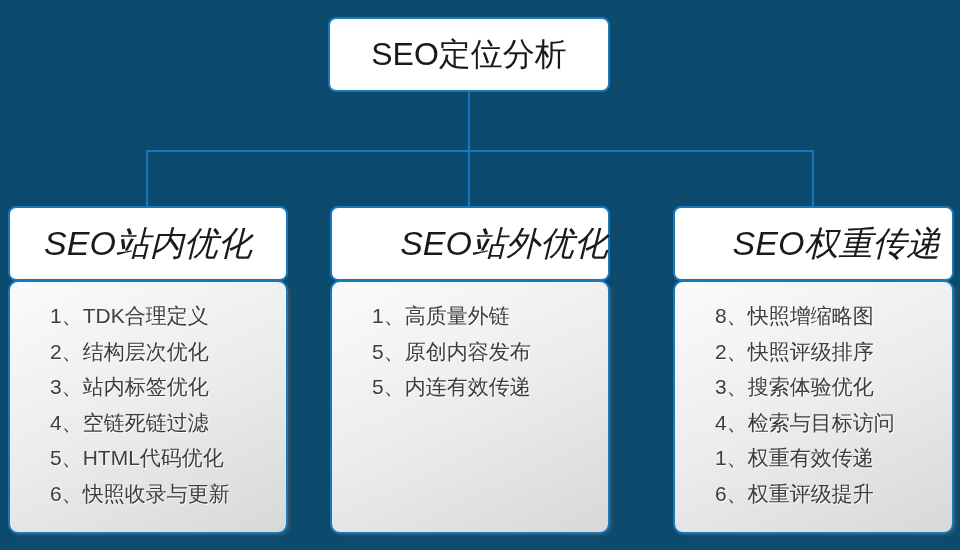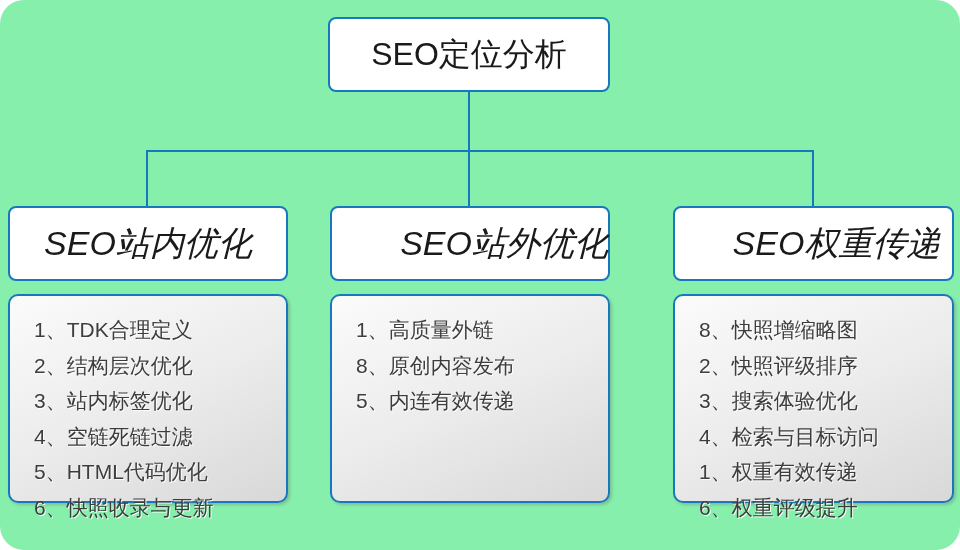--- a/index.html
+++ b/index.html
@@ -5,23 +5,22 @@
   html, body {
     margin: 0;
     padding: 0;
     background: #ffffff;
     font-family: "Liberation Sans", sans-serif;
   }
   .canvas {
     position: relative;
     width: 960px;
     height: 550px;
-    background: #86efac;
+    background: #0c4a6e;
     overflow: hidden;
-    border-radius: 24px;
   }
   .line {
     position: absolute;
     background: #1878be;
   }
   .line.v { width: 2px; }
   .line.h { height: 2px; }
 
   .node-box {
     position: absolute;
@@ -45,27 +44,27 @@
     font-size: 34px;
     font-style: italic;
   }
   .header-0 { left: 8px;   width: 280px; }
   .header-1 { left: 330px; width: 280px; justify-content: flex-end; }
   .header-2 { left: 673px; width: 281px; padding-left: 46px; }
 
   .list-box {
     position: absolute;
     box-sizing: border-box;
-    top: 294px;
-    height: 209px;
+    top: 280px;
+    height: 254px;
     border: 2px solid #1878be;
     border-radius: 10px;
     background: linear-gradient(155deg, #fbfbfb 0%, #ececec 50%, #d8d8d8 100%);
     box-shadow: 2px 2px 3px rgba(110,110,110,0.35);
-    padding: 16px 8px 0 24px;
+    padding: 16px 8px 0 40px;
   }
   .list-0 { left: 8px;   width: 280px; }
   .list-1 { left: 330px; width: 280px; }
   .list-2 { left: 673px; width: 281px; }
 
   .list-box ul {
     margin: 0;
     padding: 0;
     list-style: none;
   }
@@ -108,21 +107,21 @@
       <li>3、站内标签优化</li>
       <li>4、空链死链过滤</li>
       <li>5、HTML代码优化</li>
       <li>6、快照收录与更新</li>
     </ul>
   </div>
 
   <div class="list-box list-1">
     <ul>
       <li>1、高质量外链</li>
-      <li>8、原创内容发布</li>
+      <li>5、原创内容发布</li>
       <li>5、内连有效传递</li>
     </ul>
   </div>
 
   <div class="list-box list-2">
     <ul>
       <li>8、快照增缩略图</li>
       <li>2、快照评级排序</li>
       <li>3、搜索体验优化</li>
       <li>4、检索与目标访问</li>

